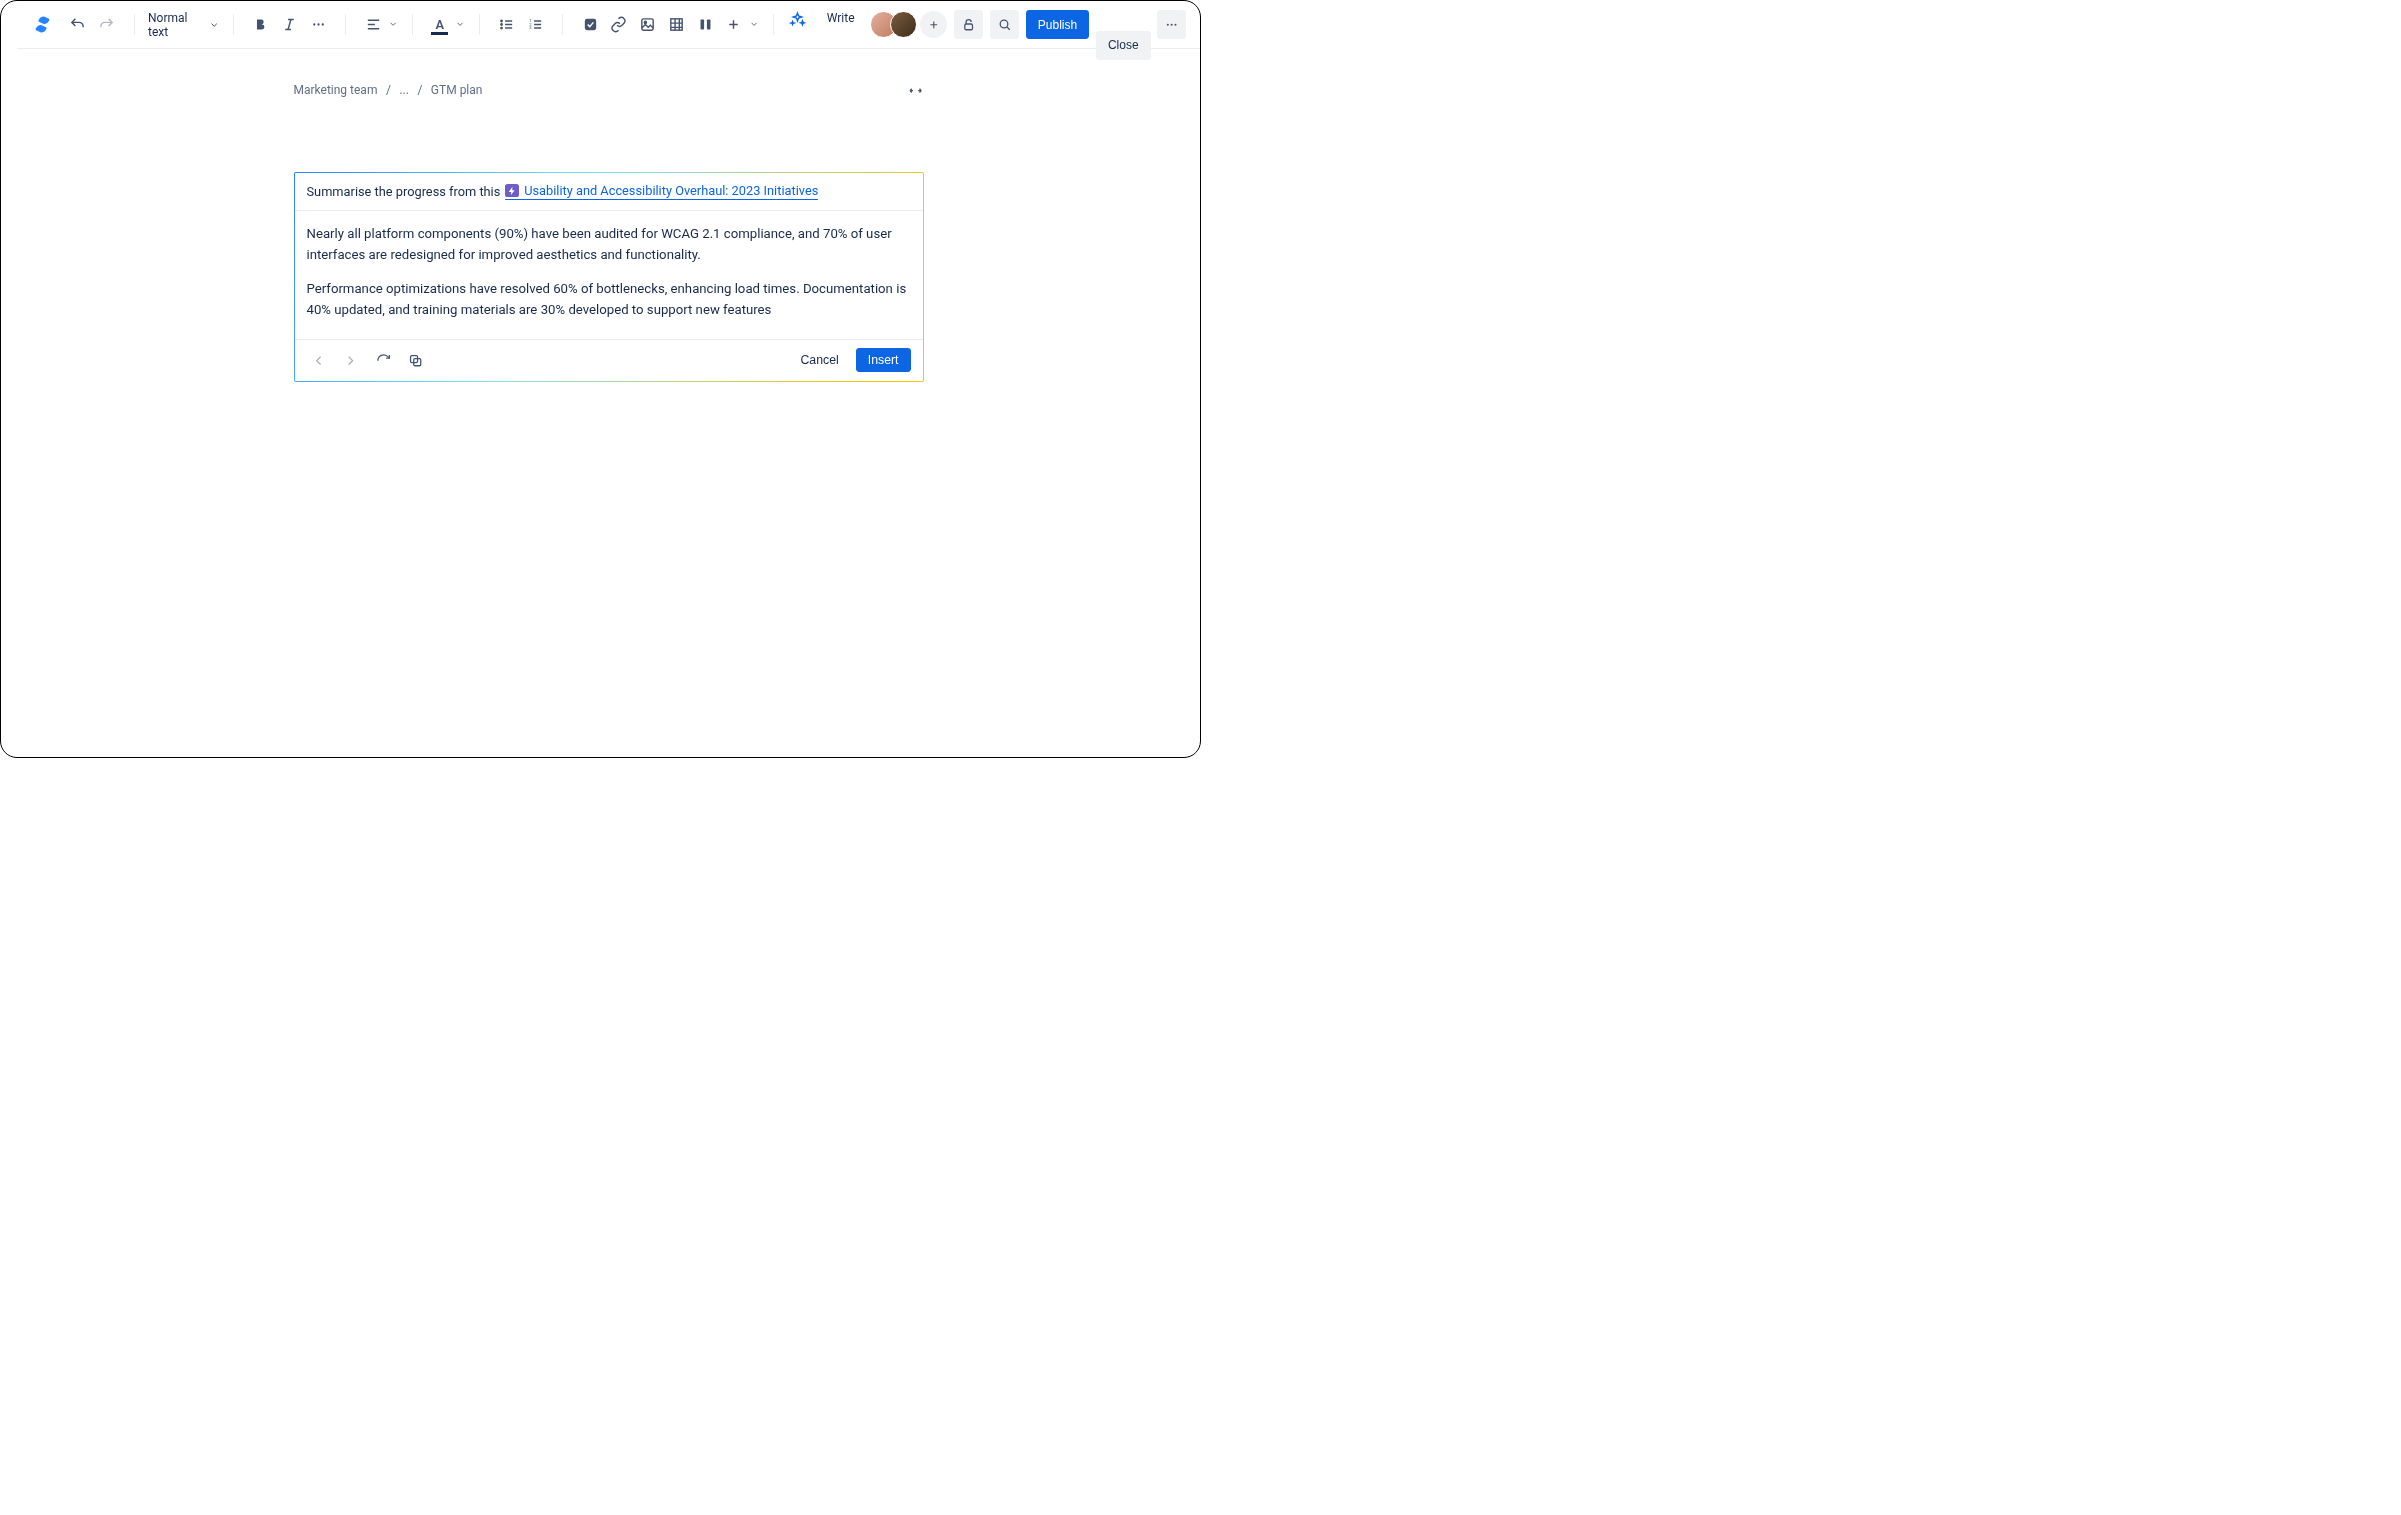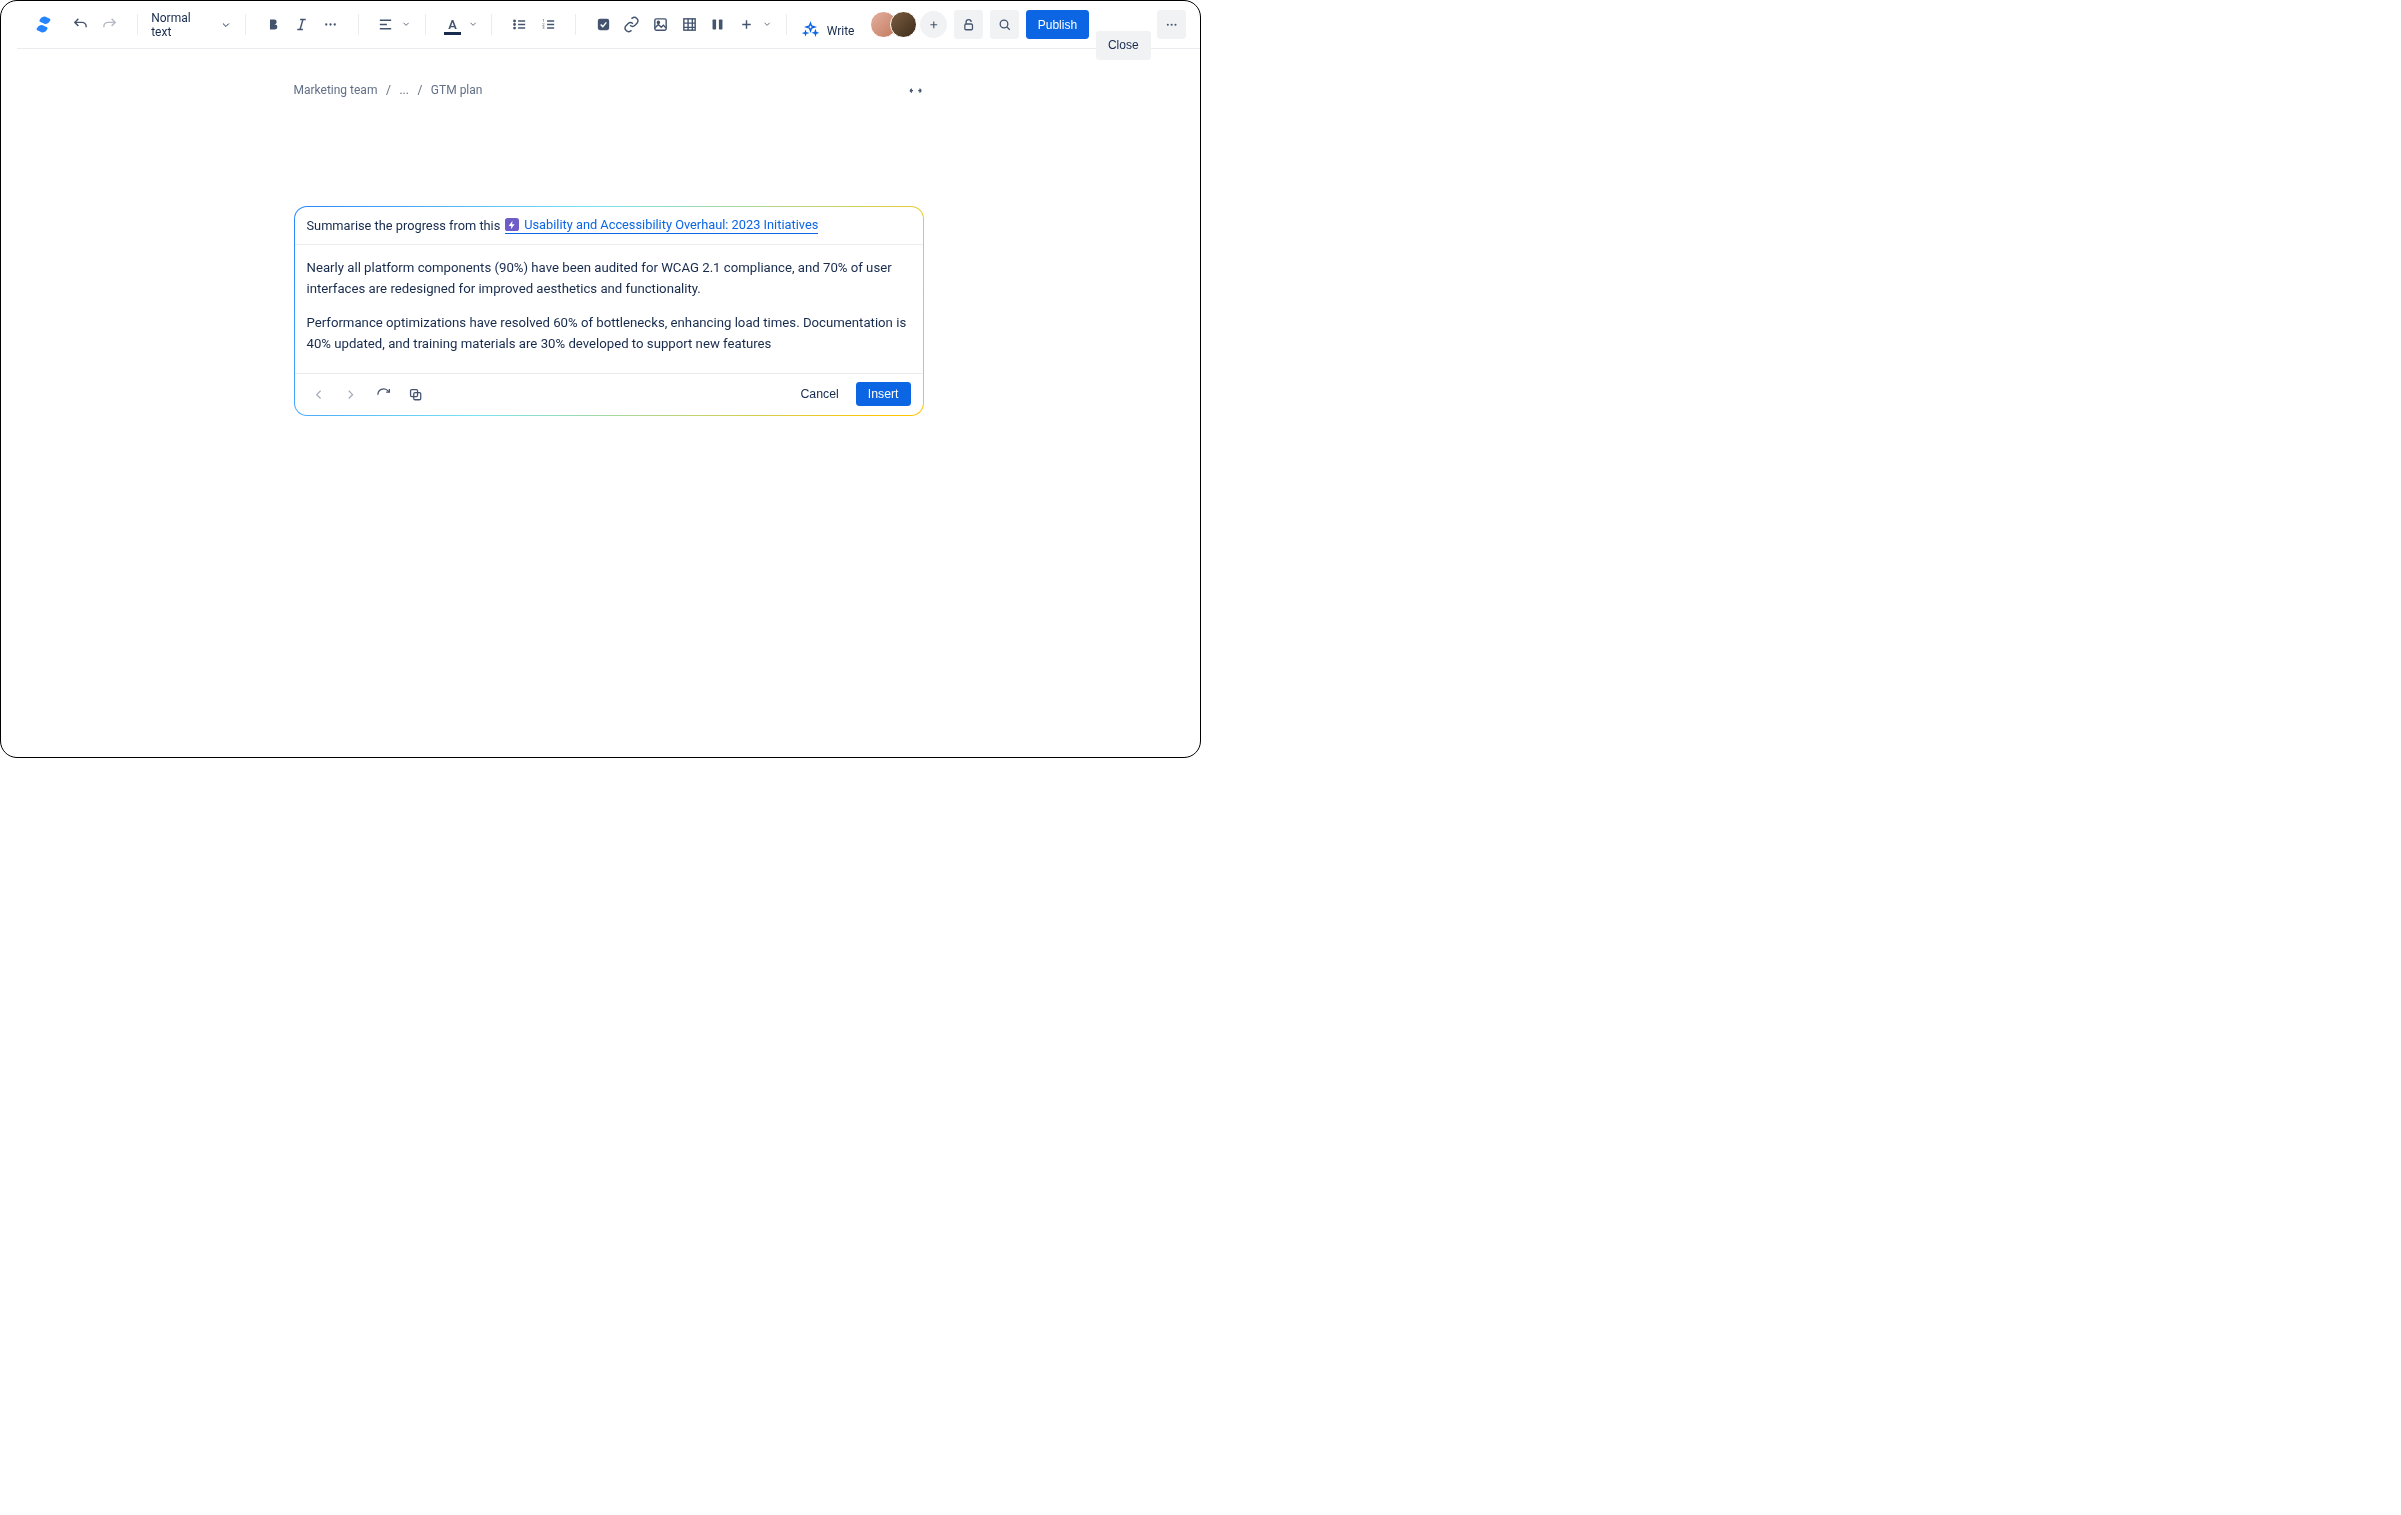--- a/index.html
+++ b/index.html
@@ -72,22 +72,22 @@
   content: "";
   position: absolute;
   bottom: 3.4px;
   left: 5.1px;
   right: 5.1px;
   height: 2.6px;
   background: #172B4D;
 }
 .ai-write {
   display: flex;
-  align-items: flex-end;
-  gap: 8px;
+  align-items: flex-start;
+  gap: 21px;
   padding: 0 8.5px;
   height: 27px;
   font-size: 12px;
   color: #172B4D;
   cursor: pointer;
 }
 .ai-write svg { width: 17px; height: 17px; color: #0C66E4; }
 .spacer { flex: 1; }
 .avatars {
   display: flex;
@@ -177,22 +177,22 @@
   cursor: pointer;
 }
 .fullwidth-toggle svg { width: 15.3px; height: 15.3px; }
 .page-title {
   font-size: 25.5px;
   font-weight: 600;
   color: #172B4D;
   margin-top: 15.3px;
 }
 .ai-panel {
-  margin-top: 109px;
-  border-radius: 13px;
+  margin-top: 75px;
+  border-radius: 2px;
   border: 1.3px solid transparent;
   background:
     linear-gradient(#fff,#fff) padding-box,
     linear-gradient(120deg, #2684FF, #79E2F2 40%, #FFC400 95%) border-box;
   overflow: hidden;
 }
 .ai-prompt {
   padding: 10.2px 12px;
   display: flex;
   align-items: center;

